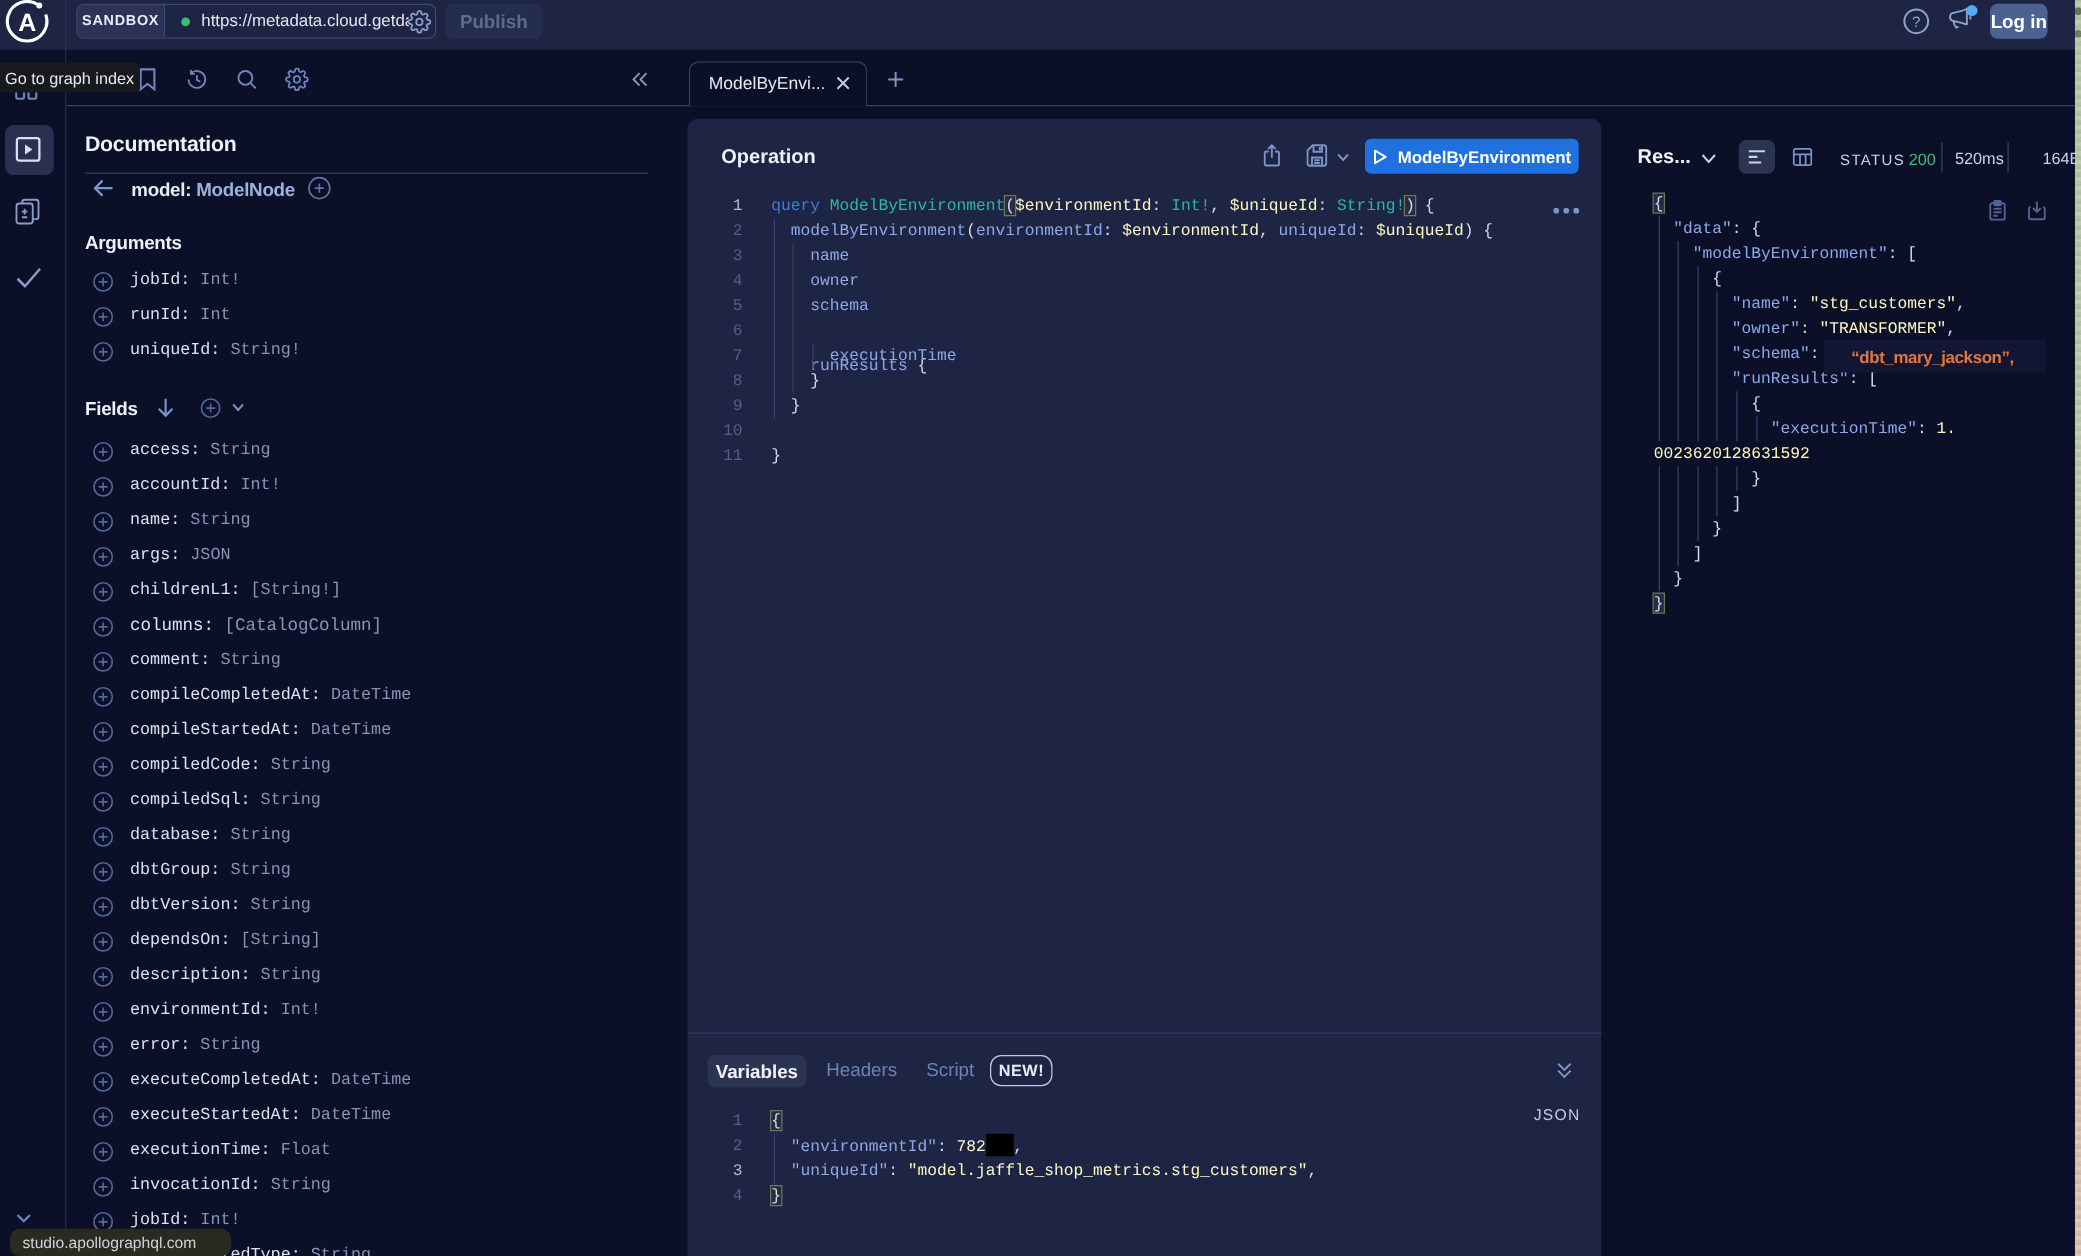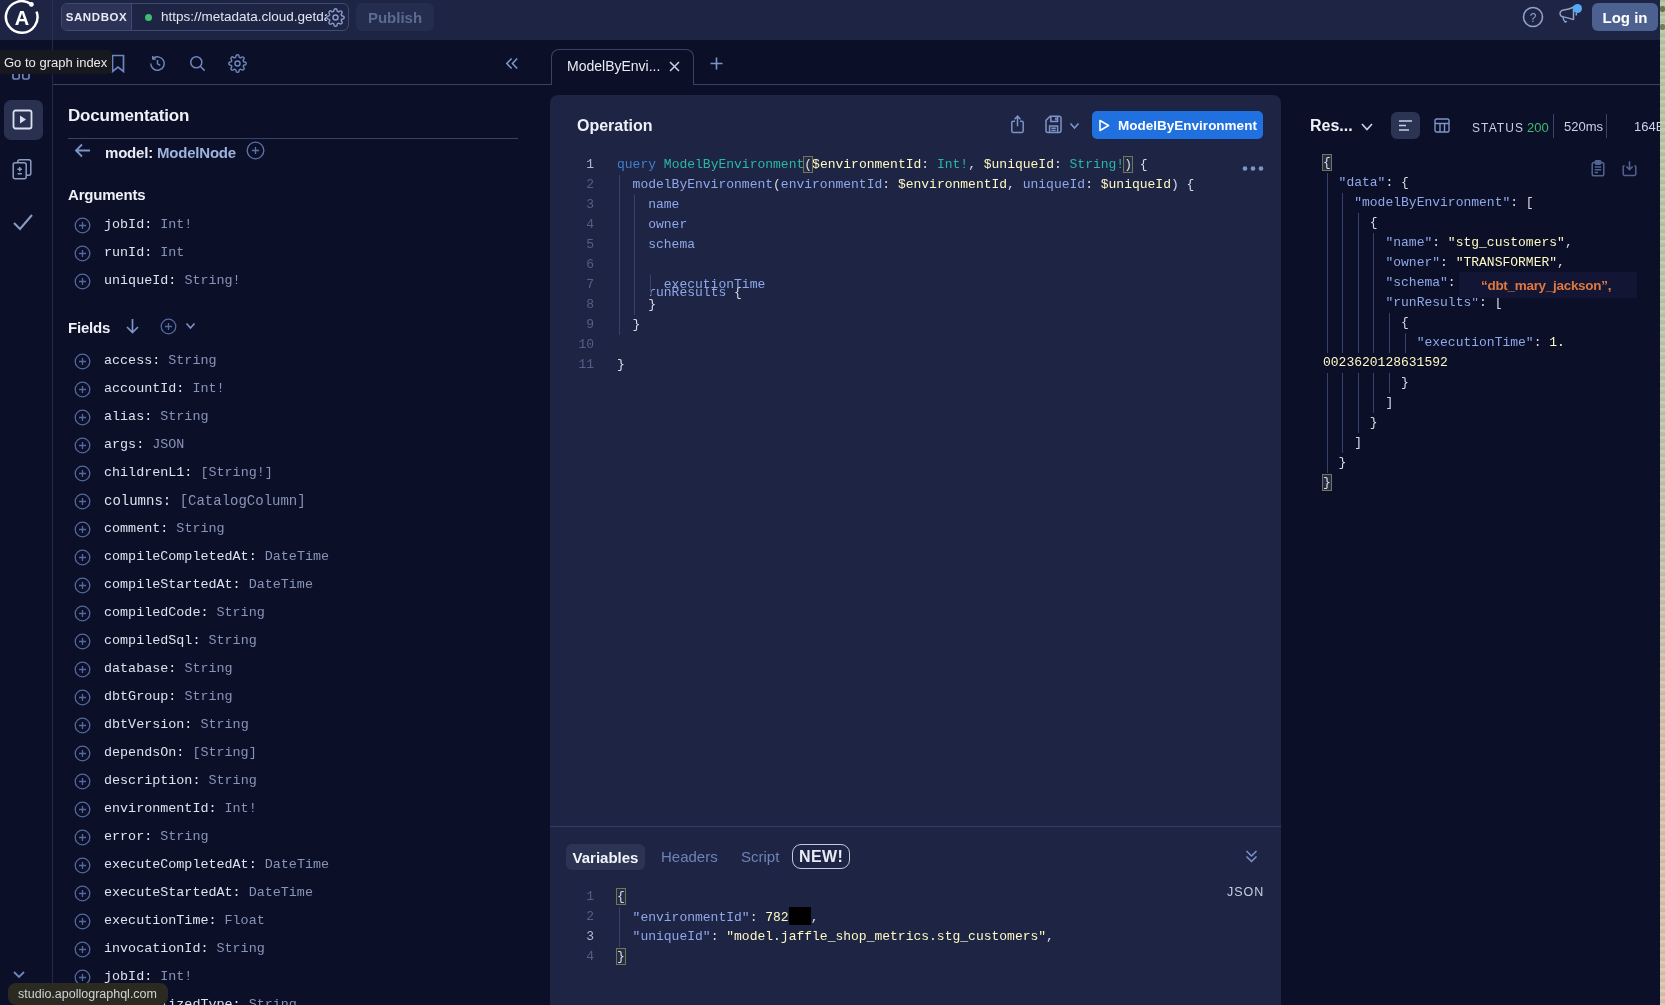--- a/index.html
+++ b/index.html
@@ -36,21 +36,21 @@
 <circle cx="11" cy="11" r="9.5" stroke="#8fa3cc" stroke-width="1.6"></circle>
 <text x="11" y="15.5" text-anchor="middle" font-family="Liberation Sans,sans-serif" font-size="12" fill="#8fa3cc">?</text>
   </svg>
 <svg class="abs" style="left:1556px;top:5px;" width="25" height="21" viewBox="0 0 25 21" fill="none" stroke="#8fa3cc" stroke-width="1.5">
 <path d="M17.5 1.2 V15"></path>
 <path d="M17.5 2.2 C 12 4.6, 9 4.8, 6 5.4 A 3.4 3.4 0 0 0 6 11.6 C 9 12.2, 12 12.6, 17.5 14.6"></path>
 <path d="M7 12 C 7.2 14.5, 8 16.2, 9.3 17.1 L 10.8 16.2"></path>
 <path d="M20.3 8 V10.5"></path>
 </svg>
 <div class="abs" style="left:1573px;top:4px;width:9px;height:9px;border-radius:50%;background:#55aaf2;"></div>
-<div class="abs" style="left:1592px;top:3px;width:66px;height:28px;background:#4d6190;border-radius:6px;display:flex;align-items:center;justify-content:center;color:#ffffff;font-weight:bold;font-size:15px;">Log in</div>
+<div class="abs" style="left:1592px;top:3px;width:46px;height:28px;background:#4d6190;border-radius:6px;display:flex;align-items:center;justify-content:center;color:#ffffff;font-weight:bold;font-size:15px;">Log in</div>
 <div class="abs" style="left:52px;top:40px;width:1px;height:965px;background:#222949;"></div>
 <svg class="abs" style="left:11px;top:61px;" width="20" height="20" viewBox="0 0 20 20" fill="none" stroke="#6f86bd" stroke-width="1.7">
 <rect x="2" y="2" width="6.2" height="6.2" rx="1.5"></rect>
     <rect x="11.8" y="2" width="6.2" height="6.2" rx="1.5"></rect>
 <rect x="2" y="11.8" width="6.2" height="6.2" rx="1.5"></rect>
     <rect x="11.8" y="11.8" width="6.2" height="6.2" rx="1.5"></rect>
   </svg>
 <div class="abs" style="left:4px;top:100px;width:39px;height:40px;background:#2a3150;border-radius:7px;"></div>
 <svg class="abs" style="left:12px;top:109px;" width="21" height="21" viewBox="0 0 21 21" fill="none" stroke="#d9e0f2" stroke-width="1.8">
 <rect x="1.5" y="1.5" width="18" height="18" rx="2"></rect>
@@ -138,21 +138,21 @@
 <div class="abs mono" style="left:104px;top:353px;font-size:13.4px;white-space:pre;"><span class="fname">access:</span> <span class="ftype">String</span></div>
 <svg class="abs" style="left:73.7px;top:381.2px;" width="17" height="17" viewBox="0 0 20 20" fill="none" stroke="#54699e" stroke-width="1.5">
     <circle cx="10" cy="10" r="8.6"></circle>
     <path d="M10 5.8 V14.2 M5.8 10 H14.2"></path>
   </svg>
 <div class="abs mono" style="left:104px;top:381px;font-size:13.4px;white-space:pre;"><span class="fname">accountId:</span> <span class="ftype">Int!</span></div>
 <svg class="abs" style="left:73.7px;top:409.2px;" width="17" height="17" viewBox="0 0 20 20" fill="none" stroke="#54699e" stroke-width="1.5">
     <circle cx="10" cy="10" r="8.6"></circle>
     <path d="M10 5.8 V14.2 M5.8 10 H14.2"></path>
   </svg>
-<div class="abs mono" style="left:104px;top:409px;font-size:13.4px;white-space:pre;"><span class="fname">alias:</span> <span class="ftype">String</span></div>
+<div class="abs mono" style="left:104px;top:409px;font-size:13.4px;white-space:pre;"><span class="fname">name:</span> <span class="ftype">String</span></div>
 <svg class="abs" style="left:73.7px;top:437.2px;" width="17" height="17" viewBox="0 0 20 20" fill="none" stroke="#54699e" stroke-width="1.5">
     <circle cx="10" cy="10" r="8.6"></circle>
     <path d="M10 5.8 V14.2 M5.8 10 H14.2"></path>
   </svg>
 <div class="abs mono" style="left:104px;top:437px;font-size:13.4px;white-space:pre;"><span class="fname">args:</span> <span class="ftype">JSON</span></div>
 <svg class="abs" style="left:73.7px;top:465.2px;" width="17" height="17" viewBox="0 0 20 20" fill="none" stroke="#54699e" stroke-width="1.5">
     <circle cx="10" cy="10" r="8.6"></circle>
     <path d="M10 5.8 V14.2 M5.8 10 H14.2"></path>
   </svg>
 <div class="abs mono" style="left:104px;top:465px;font-size:13.4px;white-space:pre;"><span class="fname">childrenL1:</span> <span class="ftype">[String!]</span></div>
@@ -295,21 +295,21 @@
 <div class="line" style="top:295px;">    }</div>
 <div class="line" style="top:315px;">  }</div>
 <div class="line" style="top:355px;">}</div>
 <div class="ig" style="left:619px;top:175px;height:160px;"></div>
 <div class="ig" style="left:634px;top:195px;height:120px;"></div>
 <div class="ig" style="left:650px;top:275px;height:20px;"></div>
 <div class="abs" style="left:550px;top:826px;width:731px;height:1px;background:#343e63;"></div>
 <div class="abs" style="left:566px;top:844px;width:79px;height:26px;background:#2c3454;border-radius:6px;display:flex;align-items:center;justify-content:center;color:#f2f4f9;font-weight:bold;font-size:15px;">Variables</div>
 <div class="abs" style="left:661px;top:848px;font-size:15px;color:#6e82b8;">Headers</div>
 <div class="abs" style="left:741px;top:848px;font-size:15px;color:#6e82b8;">Script</div>
-<div class="abs" style="left:792px;top:844px;height:25px;padding:0 6px;border:1px solid #c3cadd;border-radius:9px;display:flex;align-items:center;color:#e8ebf4;font-weight:bold;font-size:16px;letter-spacing:0.4px;">NEW!</div>
+<div class="abs" style="left:792px;top:844px;height:25px;padding:0 6px;border:1px solid #c3cadd;border-radius:9px;display:flex;align-items:center;color:#e8ebf4;font-weight:bold;font-size:13px;letter-spacing:0.4px;">NEW!</div>
 <svg class="abs" style="left:1244px;top:849px;" width="15" height="15" viewBox="0 0 15 15" fill="none" stroke="#7d94c8" stroke-width="1.5">
 <path d="M2.5 2 L7.5 7 L12.5 2 M2.5 7.5 L7.5 12.5 L12.5 7.5"></path>
   </svg>
 <div class="abs" style="left:1227px;top:885px;font-size:12.5px;letter-spacing:1px;color:#c6cee2;">JSON</div>
 <div class="gut" style="left:572px;top:887px;color:#555f85;">1</div>
 <div class="gut" style="left:572px;top:907px;color:#555f85;">2</div>
 <div class="gut" style="left:572px;top:927px;color:#aeb9d6;">3</div>
 <div class="gut" style="left:572px;top:947px;color:#555f85;">4</div>
 <div class="line" style="top:887px;"><span class="wh bm">{</span></div>
 <div class="line" style="top:907px;">  <span class="per">"environmentId"</span><span class="wh">: </span><span class="org">782</span><span style="display:inline-block;width:22px;height:18px;background:#000;vertical-align:-4px;"></span><span class="wh">,</span></div>
@@ -368,18 +368,18 @@
 <div class="ig" style="left:1342.0px;top:193px;height:160px;"></div>
 <div class="ig" style="left:1342.0px;top:373px;height:80px;"></div>
 <div class="ig" style="left:1357.5px;top:213px;height:140px;"></div>
 <div class="ig" style="left:1357.5px;top:373px;height:60px;"></div>
 <div class="ig" style="left:1373.0px;top:233px;height:120px;"></div>
 <div class="ig" style="left:1373.0px;top:373px;height:40px;"></div>
 <div class="ig" style="left:1389.0px;top:313px;height:40px;"></div>
 <div class="ig" style="left:1389.0px;top:373px;height:20px;"></div>
 <div class="ig" style="left:1404.5px;top:333px;height:20px;"></div>
 <div class="abs" style="left:0;top:50px;height:24px;padding:0 5px 0 4px;background:#17191e;border-radius:0 4px 4px 0;display:flex;align-items:center;color:#e8e9ea;font-size:13px;white-space:nowrap;">Go to graph index</div>
-<div class="abs" style="left:8px;top:983px;width:160px;height:22px;background:#2b2a20;border-radius:8px;display:flex;align-items:center;color:#cfd2d8;font-size:12.5px;white-space:nowrap;overflow:hidden;text-align:right;">
+<div class="abs" style="left:8px;top:983px;width:177px;height:22px;background:#2b2a20;border-radius:8px;display:flex;align-items:center;color:#cfd2d8;font-size:12.5px;white-space:nowrap;overflow:hidden;text-align:right;">
     <span style="margin-left:10px;">studio.apollographql.com</span>
   </div>
 <div class="abs" style="left:1660px;top:0;width:5px;height:1005px;background:linear-gradient(180deg,#b6c8a4 0%,#bac9a9 30%,#c6c5ac 55%,#d8c2ad 75%,#ddc4af 100%);"></div>
 <div class="abs" style="left:1660px;top:0;width:5px;height:1005px;background:repeating-linear-gradient(180deg, rgba(90,100,70,0.10) 0 2px, rgba(255,255,255,0.07) 2px 5px, rgba(120,110,90,0.07) 5px 7px);"></div>
 <div class="abs" style="left:1660px;top:6px;width:5px;height:6px;background:#647551;border-radius:2px;"></div>
 <div class="abs" style="left:1660px;top:24px;width:5px;height:6px;background:#6e7e58;border-radius:2px;"></div>
 </body></html>

